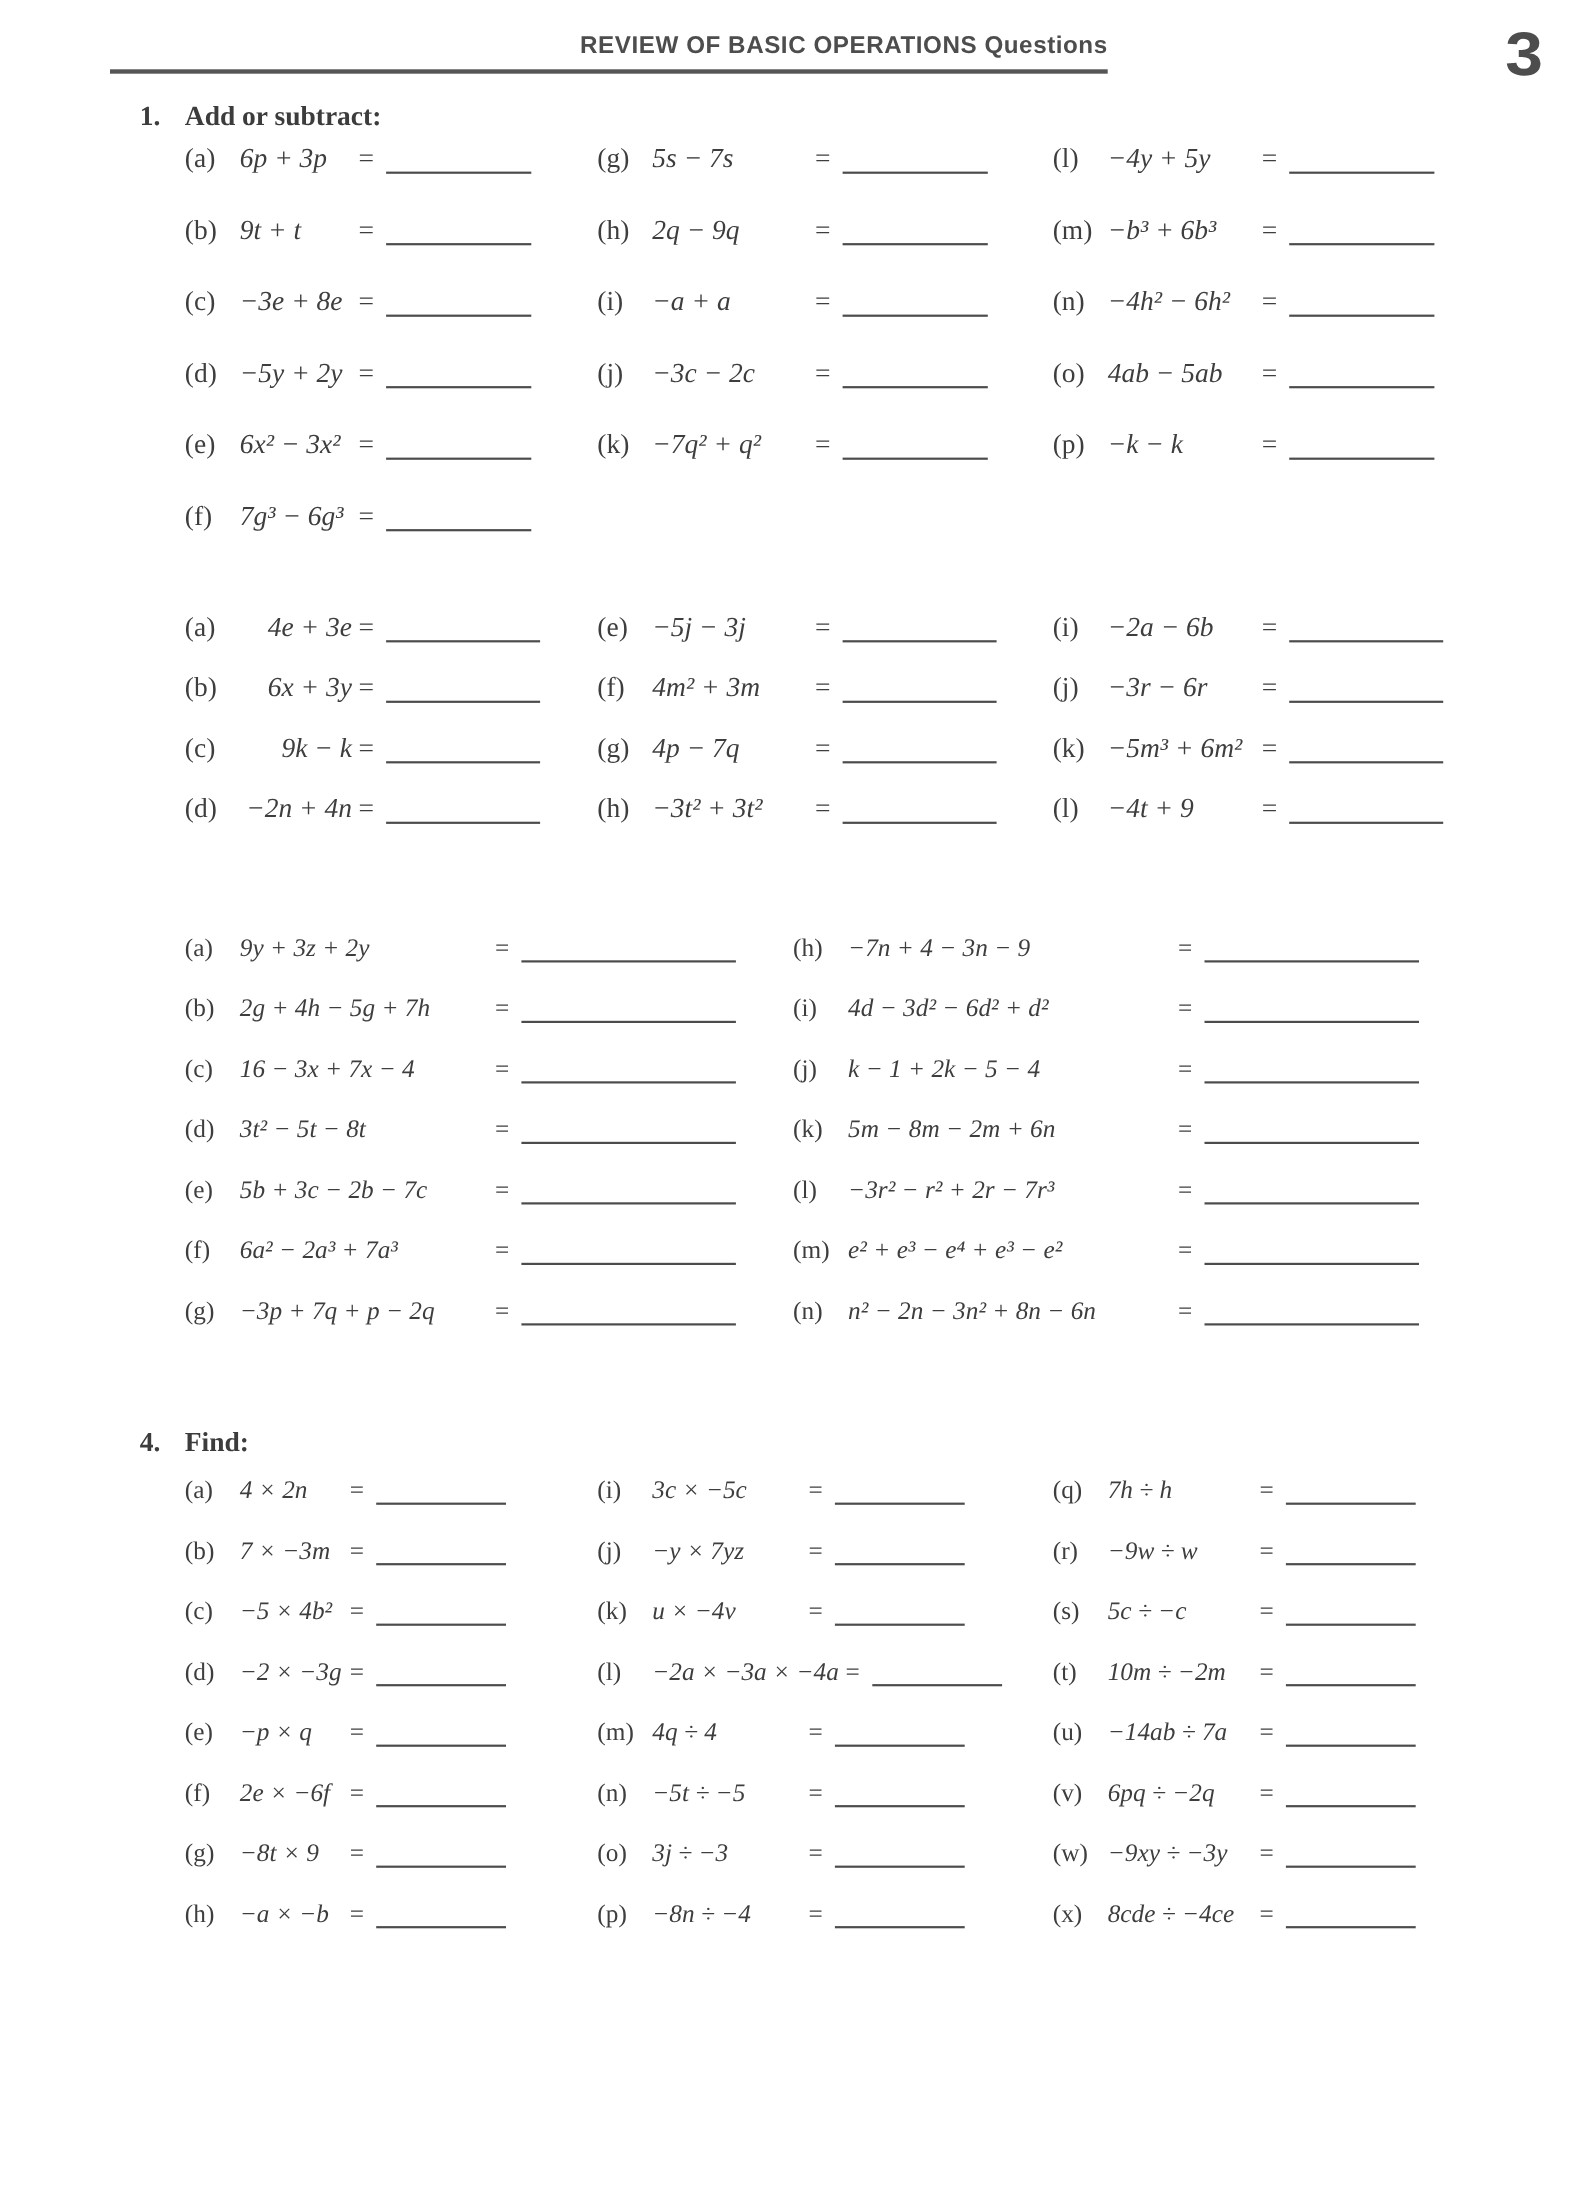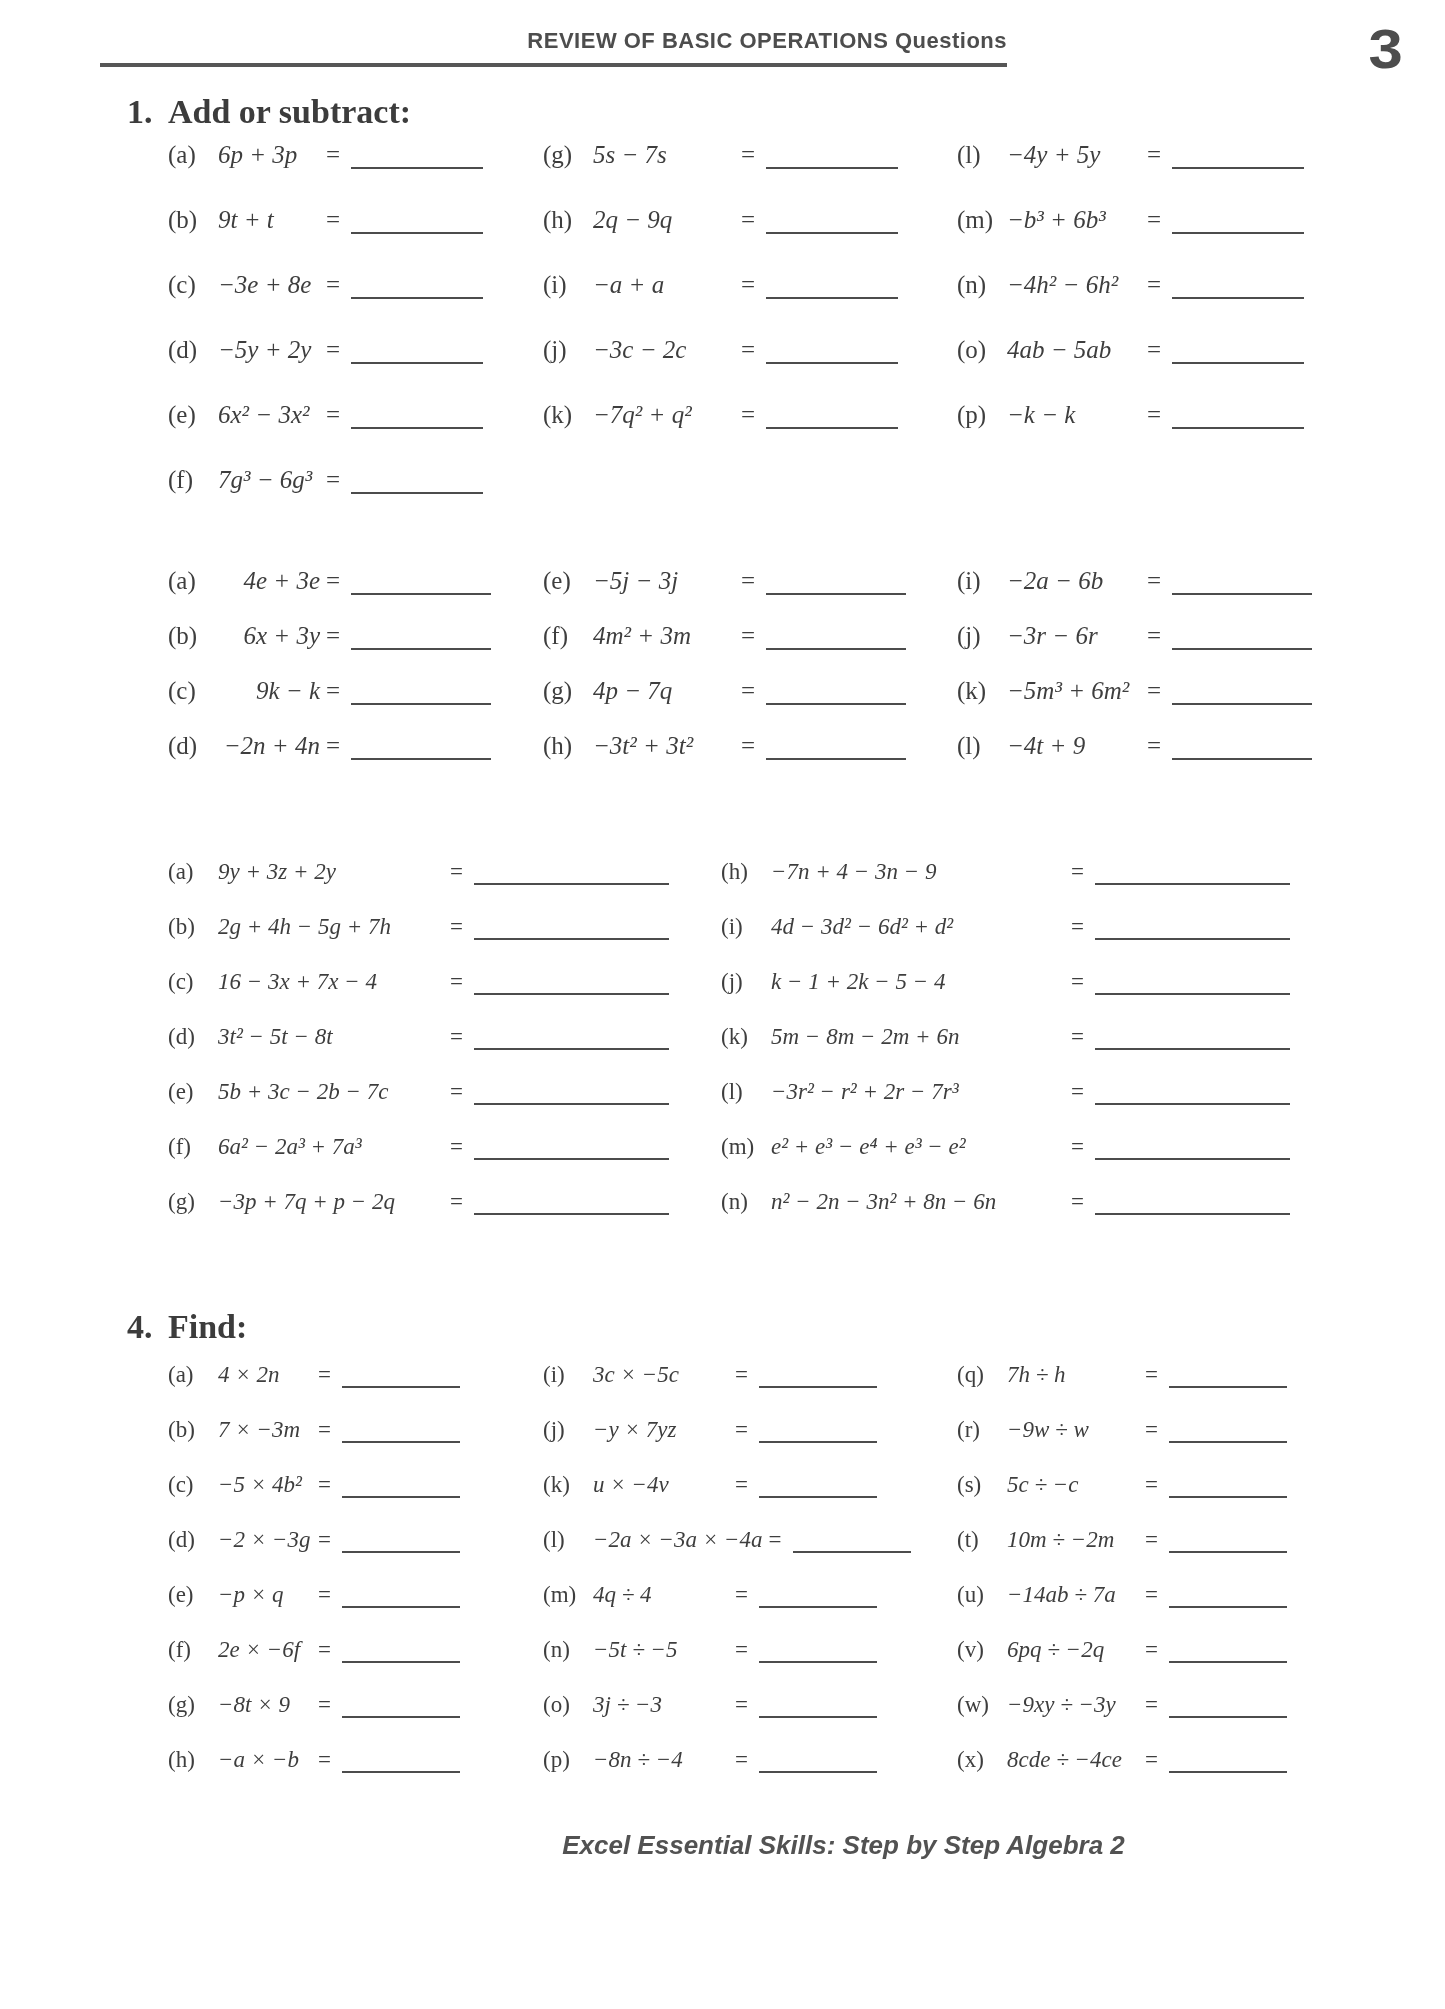--- a/index.html
+++ b/index.html
@@ -17,21 +17,21 @@
     display:inline; font-family:"Liberation Sans", sans-serif; font-weight:bold;
     font-size:22px; letter-spacing:.5px; color:#4d4d4d; white-space:nowrap;
   }
   .page-num {
     position:absolute; top:16px; right:44px;
     font-family:"Liberation Sans", sans-serif; font-weight:bold;
     font-size:56px; color:#4d4d4d; transform:scaleX(1.1);
   }
   
   .content { padding-left:127px; }
-  .q-head { font-size:34px; font-weight:bold; color:#3c3c3c; }
+  .q-head { font-size:25px; font-weight:bold; color:#3c3c3c; }
   .q-num { display:inline-block; width:41px; }
   .cols { display:flex; margin-left:41px; }
   .item { display:flex; align-items:baseline; white-space:nowrap; }
   .lbl { flex:none; width:50px; }
   .expr { flex:none; font-style:italic; padding-right:6px; }
   .eq { flex:none; margin-right:11px; }
   .blank {
     flex:none; display:inline-block; height:0;
     border-bottom:2px solid #4c4c4c; transform:translateY(6px);
   }
@@ -530,16 +530,15 @@
             <div class="item">
             <span class="lbl">(x)</span>
               <span class="expr">8cde ÷ −4ce</span>
               <span class="eq">=</span>
               <span class="blank"></span>
           </div>
           </div>
       </div>
     </section>
 
-    <div class="footer">Excel Essential Skills: Step by Step Algebra 2</div>
 
   </div>
 </div>
 
 </body></html>

